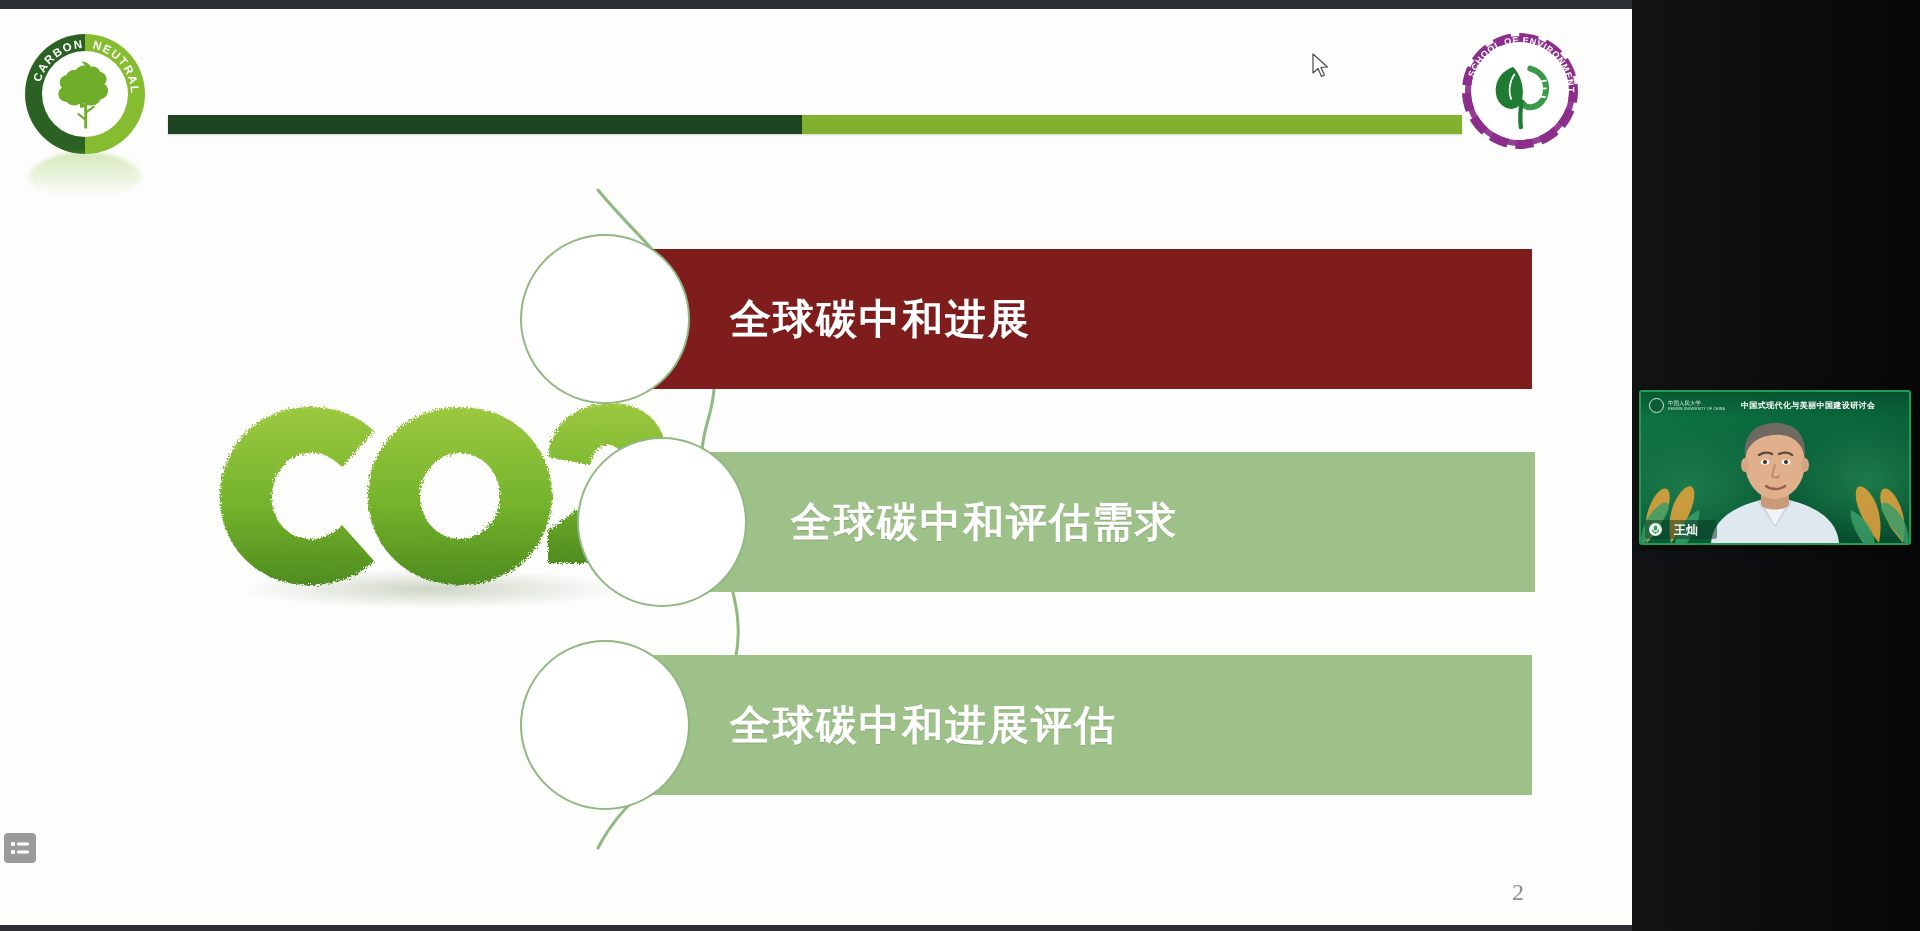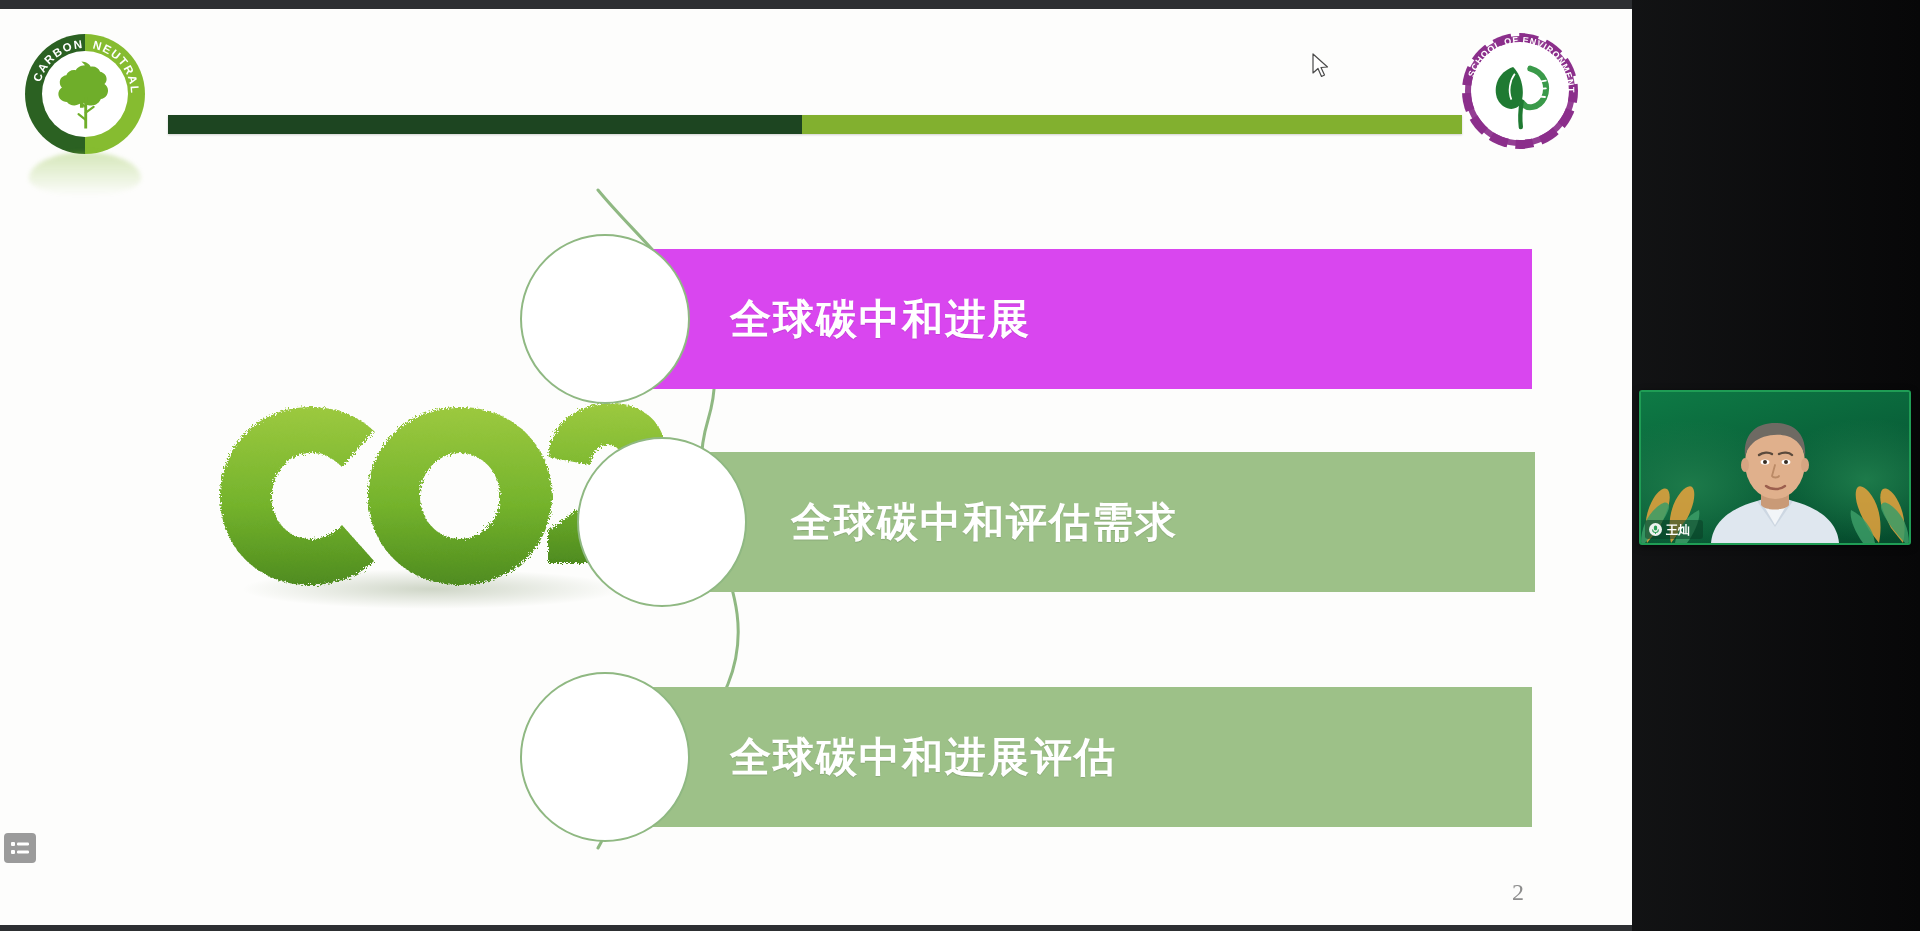--- a/index.html
+++ b/index.html
@@ -207,22 +207,22 @@
     margin-left:16px; color:#ffffff; font-size:8px; font-weight:700;
     letter-spacing:.4px; white-space:nowrap;
   }
   #video-tile .person {
     position:absolute; left:50%; bottom:0;
     transform:translateX(-50%);
     width:148px; height:128px;
   }
   #video-tile .nameplate {
     position:absolute; left:4px; bottom:4px;
-    height:19px; padding:0 13px 0 4px;
-    display:flex; align-items:center; gap:4px;
+    height:19px; padding:0 19px 0 4px;
+    display:flex; align-items:center; gap:12px;
     background:rgba(10,60,36,.52);
     border-radius:3px;
   }
   #video-tile .nameplate .mic {
     width:13px; height:13px; flex:0 0 auto;
   }
   #video-tile .nameplate .pname {
     color:#ffffff; font-size:12px; font-weight:700;
     white-space:nowrap; line-height:1;
   }
@@ -315,34 +315,34 @@
           <path d="M356 78 C358 44 386 24 420 24 C452 24 474 46 474 74 C474 96 460 110 440 124 L412 144 L474 144 L474 184 L356 184 L356 152 L418 106 C428 98 432 92 432 84 C432 74 426 66 416 66 C406 66 400 74 398 86 Z"></path>
         </g>
       </svg>
     </div>
 
     <svg id="connector" viewBox="0 0 220 670">
       <path d="M 8 6 C 60 70 150 130 118 236 C 86 342 178 400 138 500 C 108 578 40 600 8 664" fill="none" stroke="#8fb882" stroke-width="3" stroke-linecap="round"></path>
     </svg>
 
     <div class="agenda-row" style="left:620px; top:240px; width:912px;">
-      <div class="agenda-bar" style="width:912px; background:#d946ef;">
+      <div class="agenda-bar" style="width:912px; background:#7f1d1d;">
         <span class="agenda-text">全球碳中和进展</span>
       </div>
       <div class="agenda-circle" style="left:-100px; top:-15px;"></div>
     </div>
 
     <div class="agenda-row" style="left:681px; top:443px; width:854px;">
       <div class="agenda-bar" style="width:854px; background:#9dc188;">
         <span class="agenda-text">全球碳中和评估需求</span>
       </div>
       <div class="agenda-circle" style="left:-104px; top:-15px;"></div>
     </div>
 
-    <div class="agenda-row" style="left:620px; top:646px; width:912px;margin-top:32px;">
+    <div class="agenda-row" style="left:620px; top:646px; width:912px;">
       <div class="agenda-bar" style="width:912px; background:#9dc188;">
         <span class="agenda-text">全球碳中和进展评估</span>
       </div>
       <div class="agenda-circle" style="left:-100px; top:-15px;"></div>
     </div>
 
     <div id="page-number">2</div>
 
     <div id="outline-button">
       <svg viewBox="0 0 18 14">
@@ -379,20 +379,28 @@
       <g fill="#e8a33d" opacity=".9">
         <path d="M54 105 C58 86 54 70 46 58 C40 50 34 48 32 54 C29 64 36 78 42 90 Z"></path>
         <path d="M30 105 C34 84 30 66 20 54 C14 47 8 46 7 53 C5 64 13 80 20 92 Z"></path>
       </g>
       <g fill="#3fa06a" opacity=".85">
         <path d="M60 105 C60 88 52 74 40 66 C34 62 30 66 33 73 C38 85 48 96 56 105 Z"></path>
         <path d="M26 105 C24 90 14 78 2 72 C0 80 6 94 14 105 Z"></path>
       </g>
     </svg>
 
+    <div class="vbanner">
+      <div class="badge"></div>
+      <div class="org">
+        <div>中国人民大学</div>
+        <div style="font-size:3.4px;letter-spacing:.2px;">RENMIN UNIVERSITY OF CHINA</div>
+      </div>
+      <div class="conf-title">中国式现代化与美丽中国建设研讨会</div>
+    </div>
 
     <svg class="person" viewBox="0 0 148 128">
 
       <path d="M10 128 C12 104 34 92 56 86 L92 86 C114 92 136 104 138 128 Z" fill="#dfe7ef"></path>
       <path d="M56 86 L74 112 L92 86 L80 82 L68 82 Z" fill="#cdd7e2"></path>
       <path d="M60 86 L74 110 L88 86 L84 84 L64 84 Z" fill="#f2f5f8"></path>
 
       <path d="M60 72 L60 90 C64 96 84 96 88 90 L88 72 Z" fill="#c99a77"></path>
 
       <ellipse cx="74" cy="48" rx="30" ry="36" fill="#e0b08c"></ellipse>

